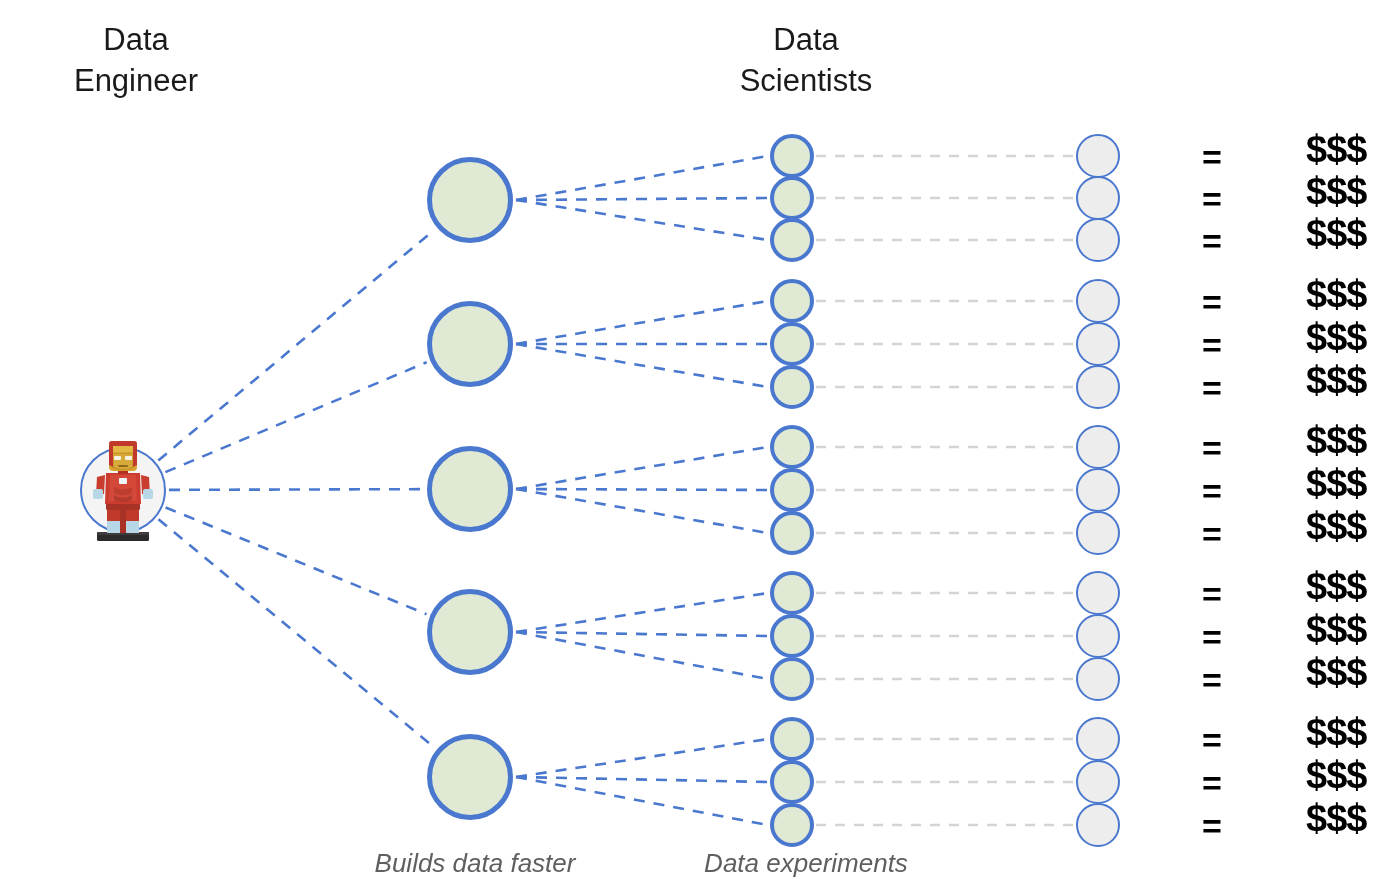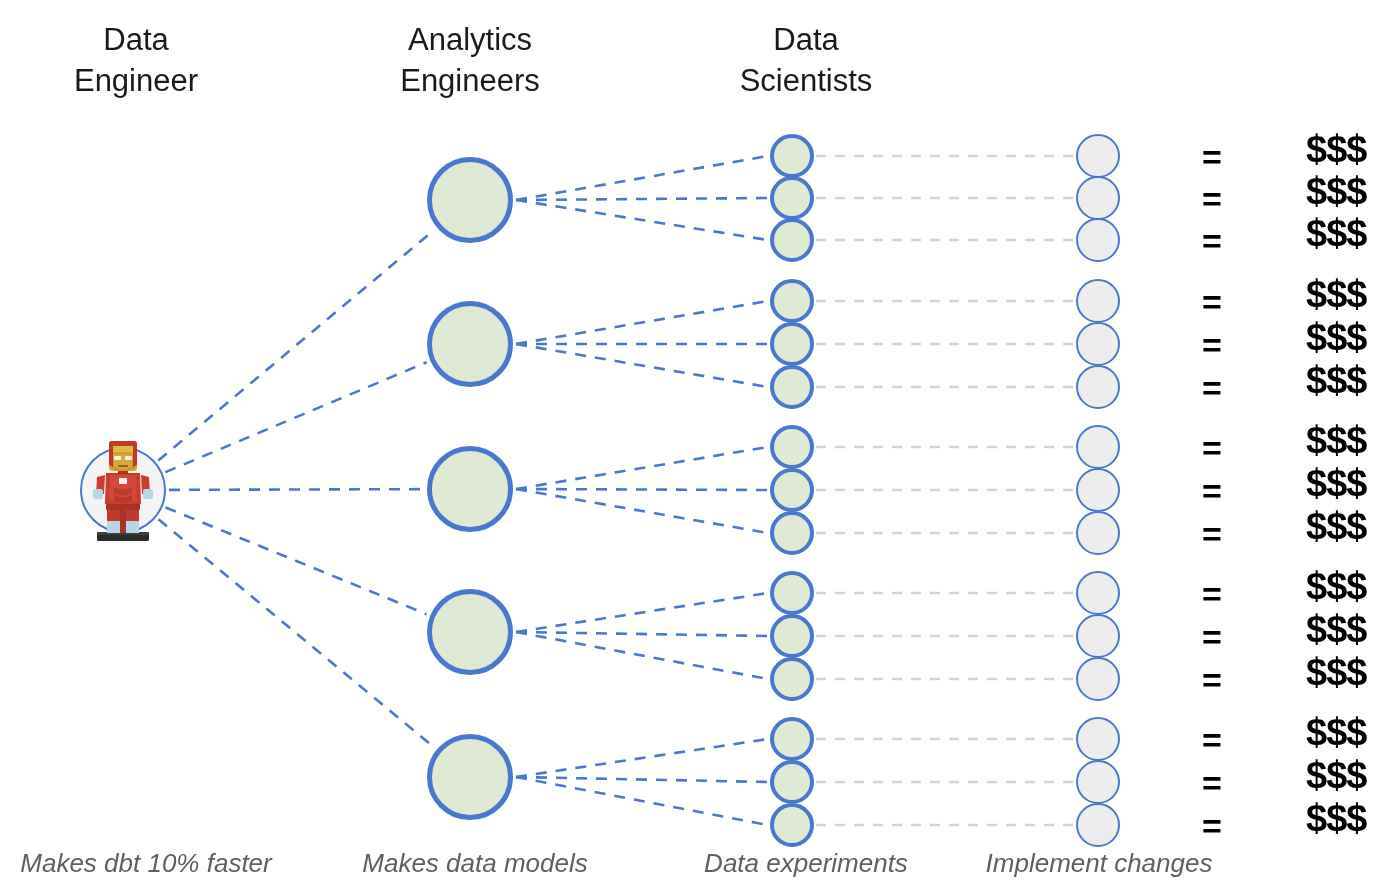--- a/index.html
+++ b/index.html
@@ -141,29 +141,25 @@
       <line x1="816" y1="593" x2="1074" y2="593" stroke="#d4d4d4" stroke-width="2.6" stroke-dasharray="10 9" stroke-linecap="butt"></line>
       <line x1="816" y1="636" x2="1074" y2="636" stroke="#d4d4d4" stroke-width="2.6" stroke-dasharray="10 9" stroke-linecap="butt"></line>
       <line x1="816" y1="679" x2="1074" y2="679" stroke="#d4d4d4" stroke-width="2.6" stroke-dasharray="10 9" stroke-linecap="butt"></line>
       <line x1="816" y1="739" x2="1074" y2="739" stroke="#d4d4d4" stroke-width="2.6" stroke-dasharray="10 9" stroke-linecap="butt"></line>
       <line x1="816" y1="782" x2="1074" y2="782" stroke="#d4d4d4" stroke-width="2.6" stroke-dasharray="10 9" stroke-linecap="butt"></line>
       <line x1="816" y1="825" x2="1074" y2="825" stroke="#d4d4d4" stroke-width="2.6" stroke-dasharray="10 9" stroke-linecap="butt"></line>
     </svg>
 
   <div class="col-header" style="left:36px;top:20px;width:200px;">Data
 Engineer</div>
-  <div class="col-header" style="left:360px;top:20px;width:220px;">Analytics
-Engineers</div>
   <div class="col-header" style="left:696px;top:20px;width:220px;">Data
 Scientists</div>
 
-  <div class="col-caption" style="left:0px;top:848px;width:292px;">Makes dbt 10% faster</div>
-  <div class="col-caption" style="left:330px;top:848px;width:290px;">Makes data models</div>
+  <div class="col-caption" style="left:330px;top:848px;width:290px;">Builds data faster</div>
   <div class="col-caption" style="left:666px;top:848px;width:280px;">Data experiments</div>
-  <div class="col-caption" style="left:954px;top:848px;width:290px;">Implement changes</div>
 
   <div class="lego-wrap" id="lego-wrap" style="left: 80px; top: 447px;">
     <div class="lego-ring"></div>
     <svg class="lego-fig" viewBox="0 0 62 106" xmlns="http://www.w3.org/2000/svg">
 
       <rect x="5" y="95" width="52" height="9" rx="1.5" fill="#2b2b2b"></rect>
       <rect x="5" y="95" width="52" height="3" rx="1" fill="#3d3d3d"></rect>
 
       <rect x="15" y="70" width="13" height="26" fill="#c0392b"></rect>
       <rect x="34" y="70" width="13" height="26" fill="#c0392b"></rect>

